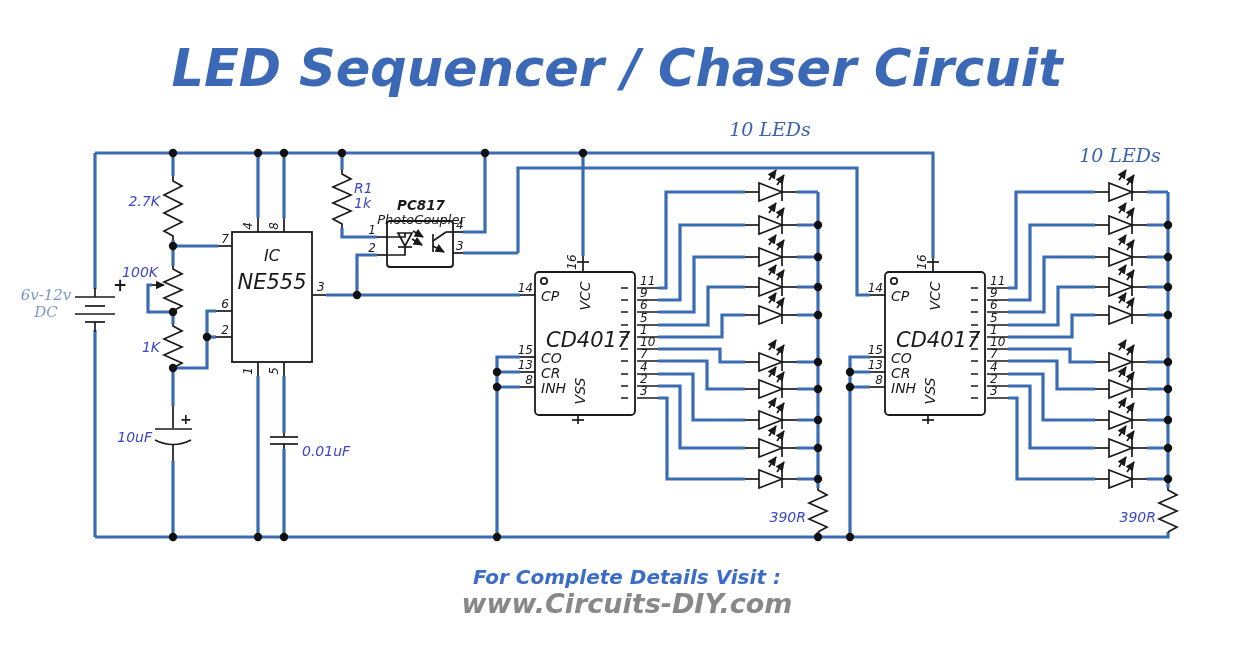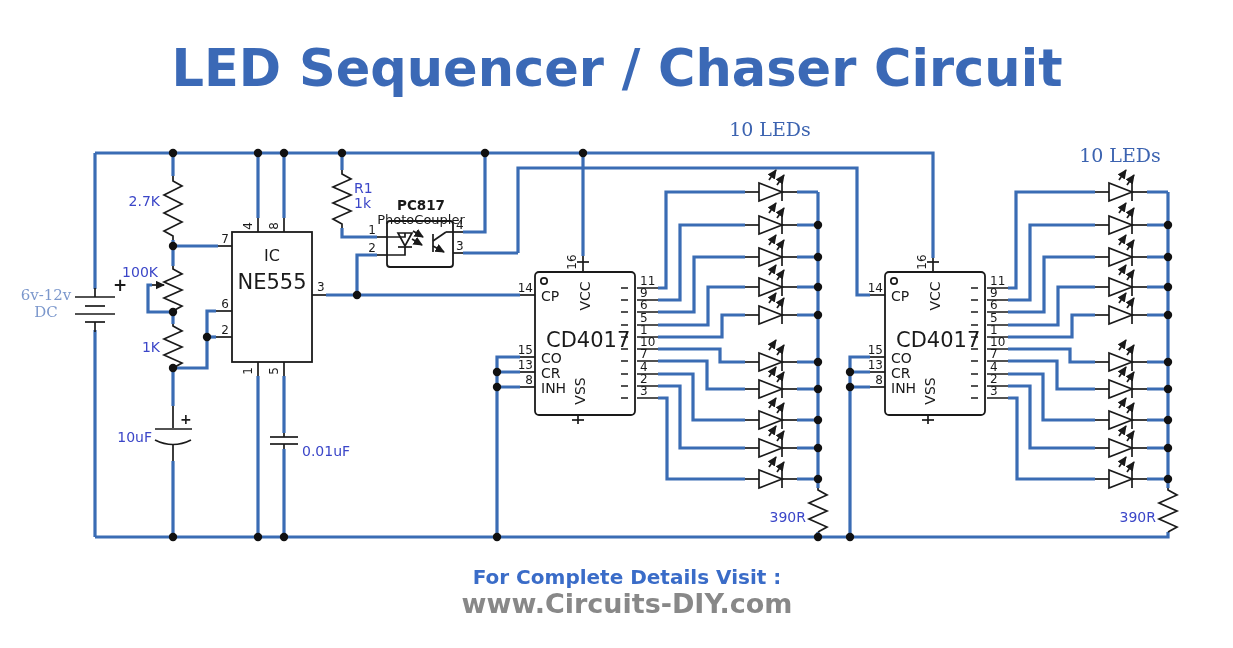--- a/index.html
+++ b/index.html
@@ -1,16 +1,16 @@
 <!DOCTYPE html>
 <html><head>
 <meta charset="utf-8">
 <style>
   html,body{margin:0;padding:0;background:#ffffff;}
-  #canvas{position:relative;width:1233px;height:648px;background:#fff;overflow:hidden;}
+  #canvas{position:relative;width:1233px;height:648px;background:#fff;overflow:hidden;font-style:italic;}
   svg{display:block;}
   text{font-family:"DejaVu Sans","Liberation Sans",sans-serif;fill:#1a1a1a;}
   .wire{stroke:#3a6cb4;stroke-width:3.2;fill:none;stroke-linecap:butt;stroke-linejoin:miter;}
   .blk{stroke:#1a1a1a;stroke-width:1.7;fill:none;}
   .box{stroke:#1a1a1a;stroke-width:1.8;fill:#ffffff;}
   .lbl{fill:#3b46c8;font-size:14px;}
   .num{font-size:12px;fill:#1a1a1a;}
   .port{font-size:14px;fill:#1a1a1a;}
   .chipname{font-size:21px;fill:#1a1a1a;}
   .serif{font-family:"DejaVu Serif","Liberation Serif",serif;}

